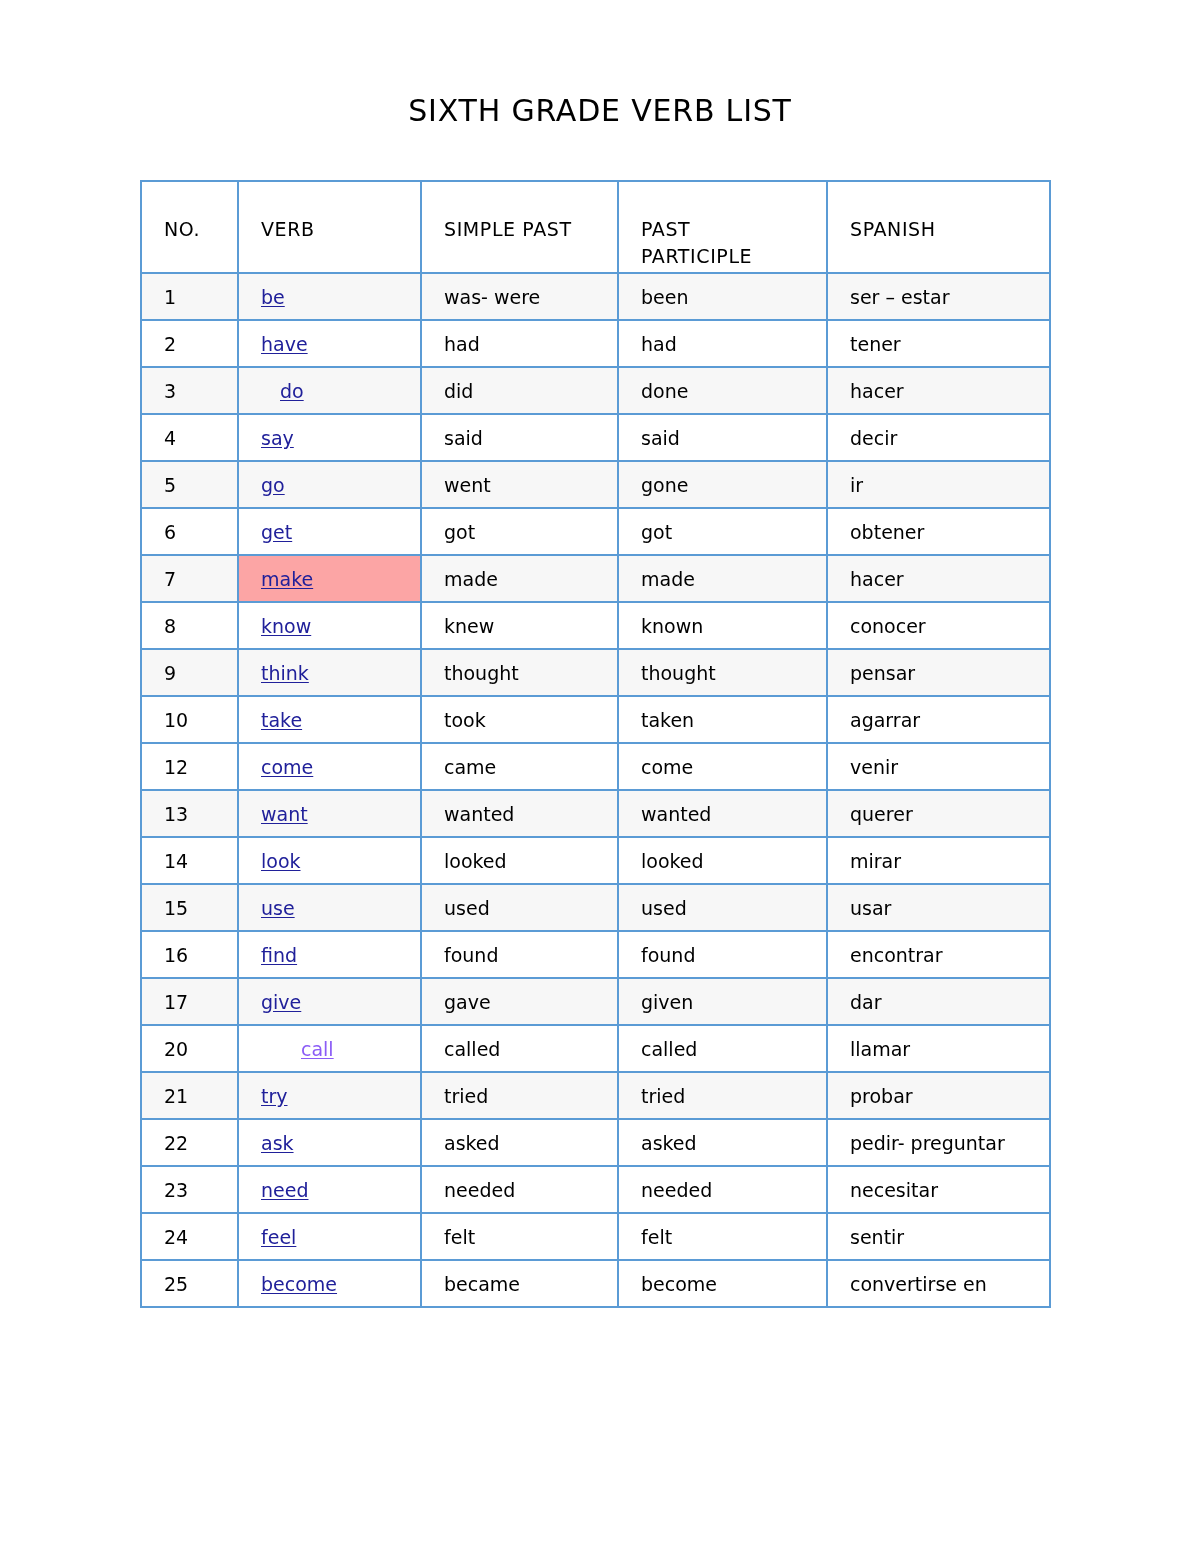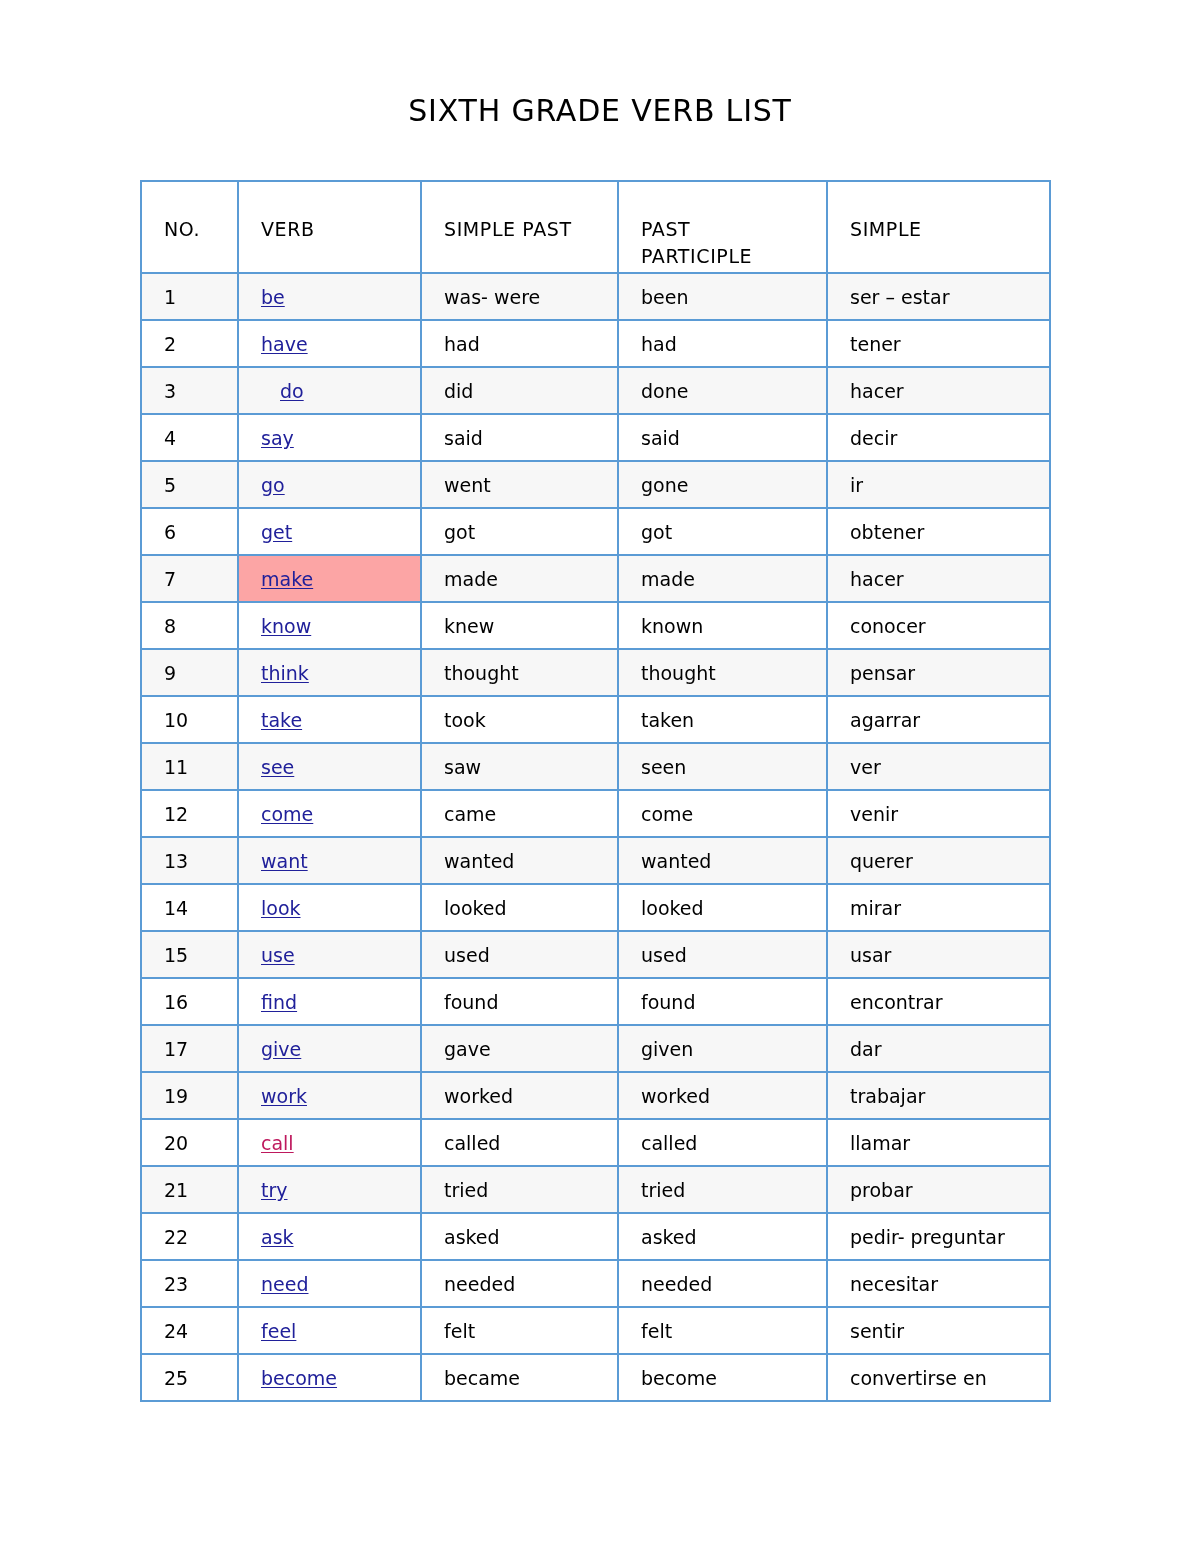--- a/index.html
+++ b/index.html
@@ -121,21 +121,21 @@
             <span>VERB</span>
           </th>
           <th style="border-color: rgb(91, 155, 213);">
             <span>SIMPLE PAST</span>
           </th>
           <th style="border-color: rgb(91, 155, 213);">
             <span>PAST</span>
             <span class="hdr-l2">PARTICIPLE</span>
           </th>
           <th style="border-color: rgb(91, 155, 213);">
-            <span>SIMPLE</span>
+            <span>SPANISH</span>
           </th>
         </tr>
       </thead>
       <tbody id="table-body">
           <tr class="shaded">
             <td class="cell-no" style="border-color: rgb(91, 155, 213); background-color: rgb(247, 247, 247);">1</td>
             <td style="border-color: rgb(91, 155, 213); background-color: rgb(247, 247, 247);"><span class="verb-link" style="color: rgb(32, 32, 154);">be</span></td>
             <td style="border-color: rgb(91, 155, 213); background-color: rgb(247, 247, 247);">was- were</td>
             <td style="border-color: rgb(91, 155, 213); background-color: rgb(247, 247, 247);">been</td>
             <td style="border-color: rgb(91, 155, 213); background-color: rgb(247, 247, 247);">ser – estar</td>
@@ -196,27 +196,20 @@
             <td style="border-color: rgb(91, 155, 213); background-color: rgb(247, 247, 247);">thought</td>
             <td style="border-color: rgb(91, 155, 213); background-color: rgb(247, 247, 247);">pensar</td>
           </tr>
           <tr>
             <td class="cell-no" style="border-color: rgb(91, 155, 213);">10</td>
             <td style="border-color: rgb(91, 155, 213);"><span class="verb-link" style="color: rgb(32, 32, 154);">take</span></td>
             <td style="border-color: rgb(91, 155, 213);">took</td>
             <td style="border-color: rgb(91, 155, 213);">taken</td>
             <td style="border-color: rgb(91, 155, 213);">agarrar</td>
           </tr>
-          <tr class="shaded">
-            <td class="cell-no" style="border-color: rgb(91, 155, 213); background-color: rgb(247, 247, 247);">11</td>
-            <td style="border-color: rgb(91, 155, 213); background-color: rgb(247, 247, 247);"><span class="verb-link" style="color: rgb(32, 32, 154);">see</span></td>
-            <td style="border-color: rgb(91, 155, 213); background-color: rgb(247, 247, 247);">saw</td>
-            <td style="border-color: rgb(91, 155, 213); background-color: rgb(247, 247, 247);">seen</td>
-            <td style="border-color: rgb(91, 155, 213); background-color: rgb(247, 247, 247);">ver</td>
-          </tr>
           <tr>
             <td class="cell-no" style="border-color: rgb(91, 155, 213);">12</td>
             <td style="border-color: rgb(91, 155, 213);"><span class="verb-link" style="color: rgb(32, 32, 154);">come</span></td>
             <td style="border-color: rgb(91, 155, 213);">came</td>
             <td style="border-color: rgb(91, 155, 213);">come</td>
             <td style="border-color: rgb(91, 155, 213);">venir</td>
           </tr>
           <tr class="shaded">
             <td class="cell-no" style="border-color: rgb(91, 155, 213); background-color: rgb(247, 247, 247);">13</td>
             <td style="border-color: rgb(91, 155, 213); background-color: rgb(247, 247, 247);"><span class="verb-link" style="color: rgb(32, 32, 154);">want</span></td>
@@ -245,30 +238,23 @@
             <td style="border-color: rgb(91, 155, 213);">found</td>
             <td style="border-color: rgb(91, 155, 213);">encontrar</td>
           </tr>
           <tr class="shaded">
             <td class="cell-no" style="border-color: rgb(91, 155, 213); background-color: rgb(247, 247, 247);">17</td>
             <td style="border-color: rgb(91, 155, 213); background-color: rgb(247, 247, 247); margin-top: 21px;"><span class="verb-link" style="color: rgb(32, 32, 154);">give</span></td>
             <td style="border-color: rgb(91, 155, 213); background-color: rgb(247, 247, 247);">gave</td>
             <td style="border-color: rgb(91, 155, 213); background-color: rgb(247, 247, 247);">given</td>
             <td style="border-color: rgb(91, 155, 213); background-color: rgb(247, 247, 247);">dar</td>
           </tr>
-          <tr class="shaded">
-            <td class="cell-no" style="border-color: rgb(91, 155, 213); background-color: rgb(247, 247, 247);">19</td>
-            <td style="border-color: rgb(91, 155, 213); background-color: rgb(247, 247, 247);"><span class="verb-link" style="color: rgb(32, 32, 154);">work</span></td>
-            <td style="border-color: rgb(91, 155, 213); background-color: rgb(247, 247, 247);">worked</td>
-            <td style="border-color: rgb(91, 155, 213); background-color: rgb(247, 247, 247);">worked</td>
-            <td style="border-color: rgb(91, 155, 213); background-color: rgb(247, 247, 247);">trabajar</td>
-          </tr>
           <tr>
             <td class="cell-no" style="border-color: rgb(91, 155, 213);">20</td>
-            <td style="border-color: rgb(91, 155, 213);"><span class="verb-link" style="color: #be185d;">call</span></td>
+            <td style="border-color: rgb(91, 155, 213);"><span class="verb-link" style="color: #8b5cf6; margin-left: 40px;">call</span></td>
             <td style="border-color: rgb(91, 155, 213);">called</td>
             <td style="border-color: rgb(91, 155, 213);">called</td>
             <td style="border-color: rgb(91, 155, 213);">llamar</td>
           </tr>
           <tr class="shaded">
             <td class="cell-no" style="border-color: rgb(91, 155, 213); background-color: rgb(247, 247, 247);">21</td>
             <td style="border-color: rgb(91, 155, 213); background-color: rgb(247, 247, 247);"><span class="verb-link" style="color: rgb(32, 32, 154);">try</span></td>
             <td style="border-color: rgb(91, 155, 213); background-color: rgb(247, 247, 247);">tried</td>
             <td style="border-color: rgb(91, 155, 213); background-color: rgb(247, 247, 247);">tried</td>
             <td style="border-color: rgb(91, 155, 213); background-color: rgb(247, 247, 247);">probar</td>

